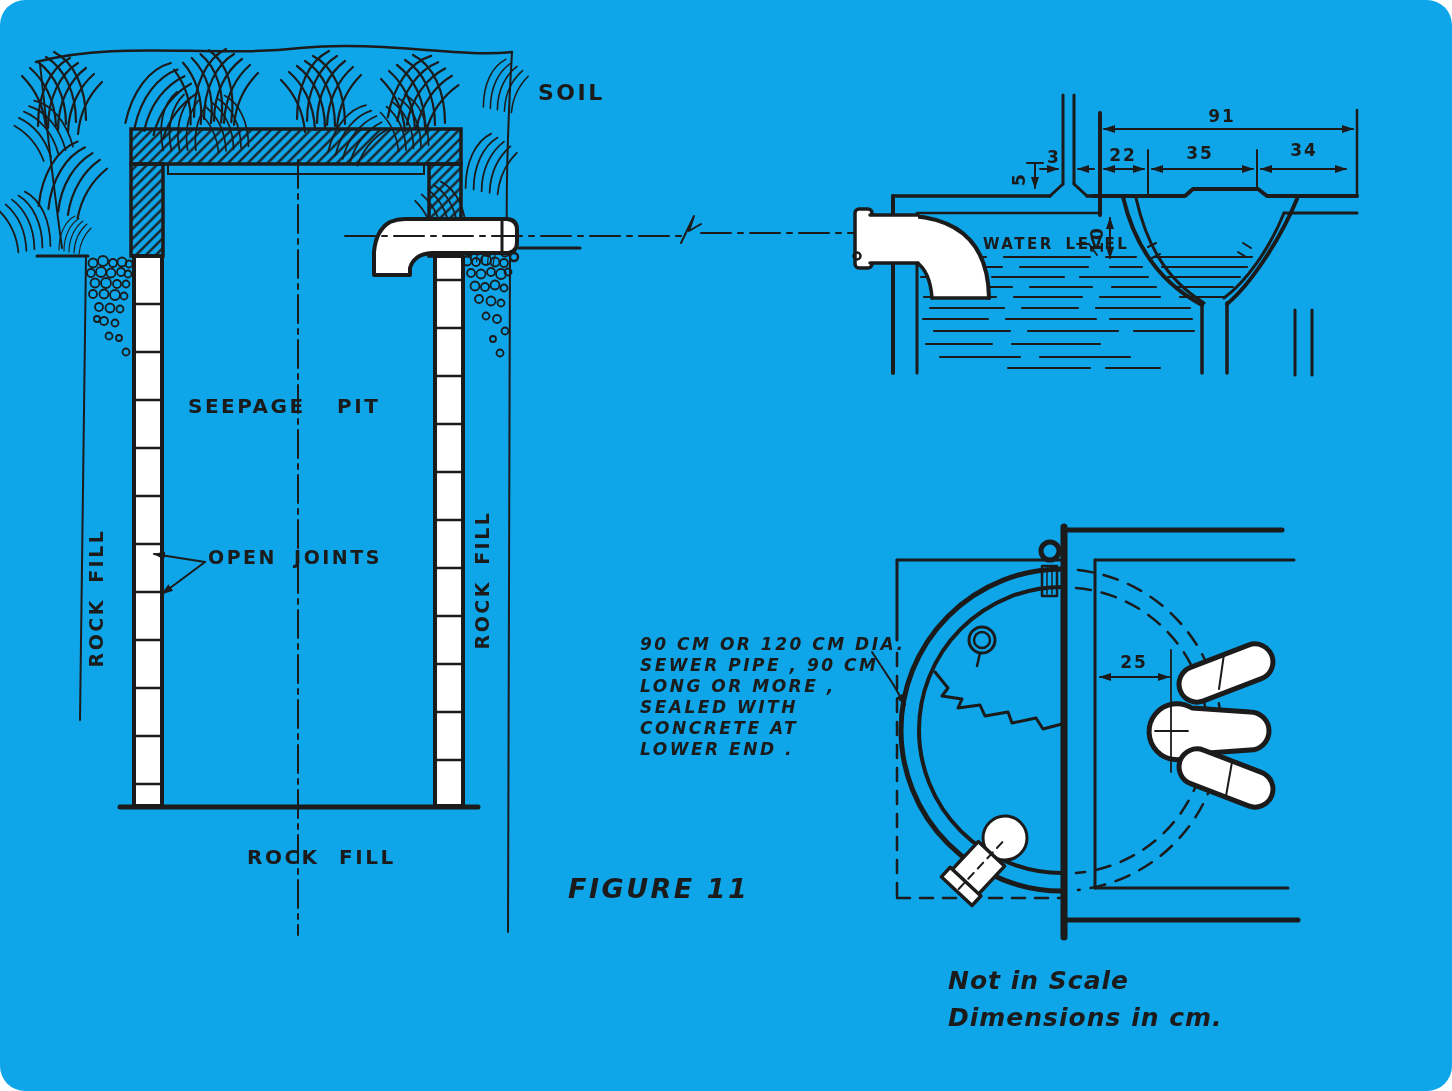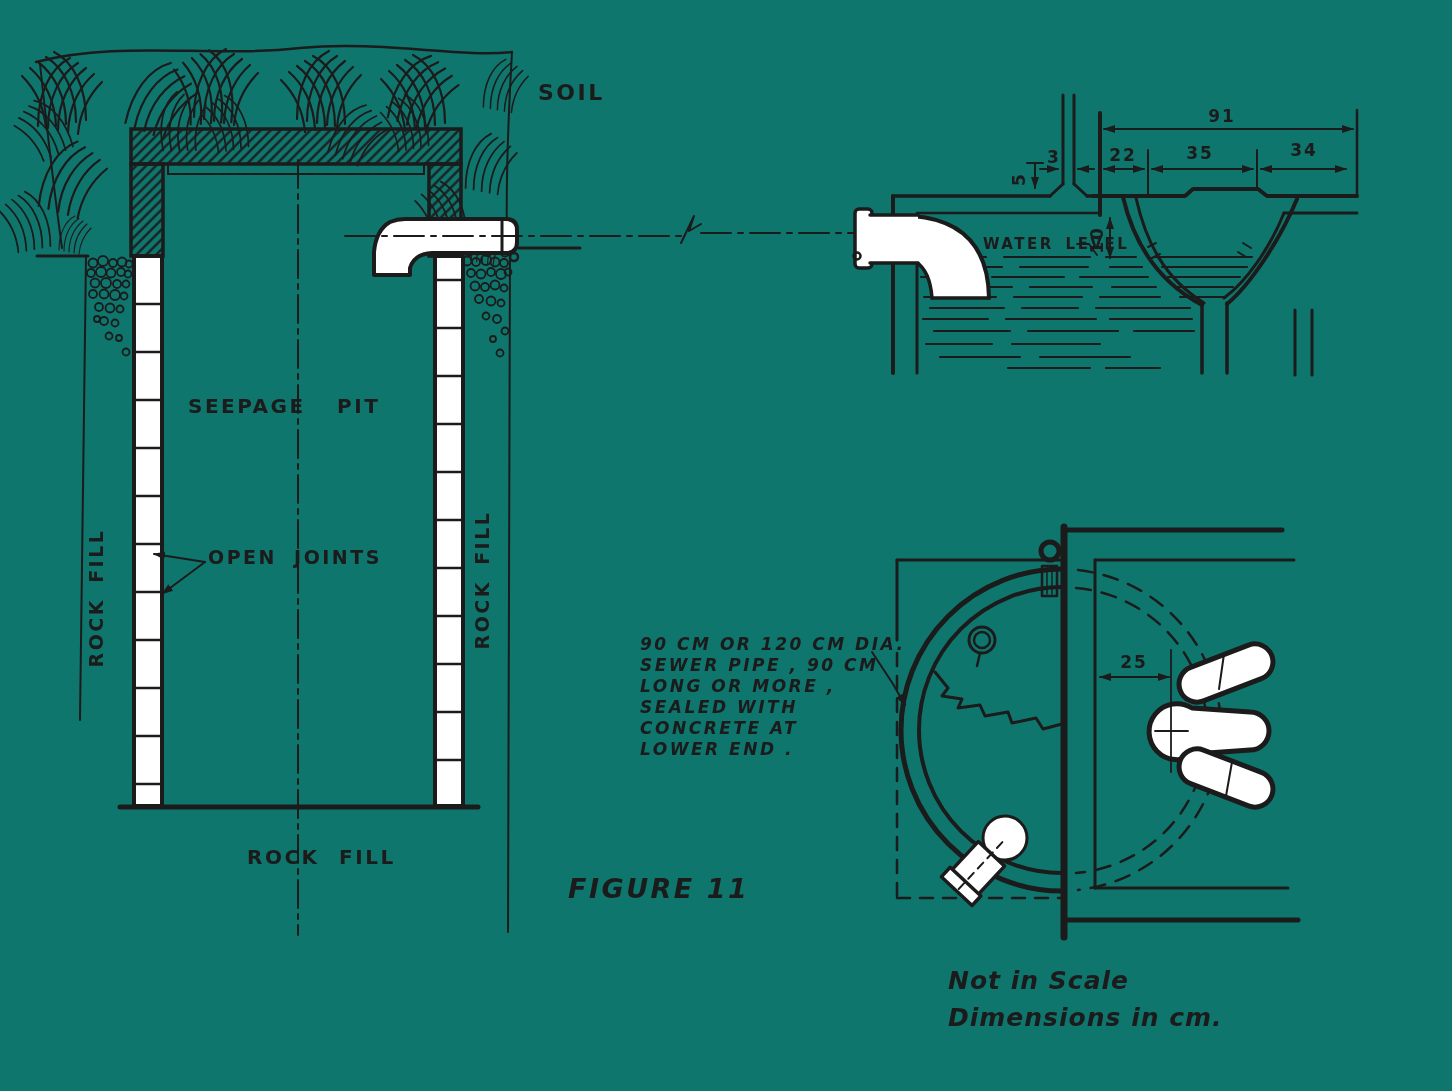--- a/index.html
+++ b/index.html
@@ -1,16 +1,16 @@
 <!DOCTYPE html>
 <html><head>
 <meta charset="utf-8">
 <style>
   html,body{margin:0;padding:0;background:#ffffff;}
-  .page{width:1452px;height:1091px;position:relative;background:#0f766e;overflow:hidden;}
+  .page{width:1452px;height:1091px;position:relative;background:#0ea5e9;overflow:hidden;border-radius:25px;}
   svg{color:#1b1b1b;display:block;}
   .ln{stroke:currentColor;fill:none;stroke-linecap:round;stroke-linejoin:round;}
   .fw{fill:#ffffff;stroke:currentColor;stroke-linejoin:round;}
   .fo{fill:#ffffff;stroke:none;}
   text{fill:currentColor;font-family:"DejaVu Sans",sans-serif;}
   .hand{font-weight:700;letter-spacing:2.5px;}
   .dim{font-weight:700;letter-spacing:2px;font-size:17px;}
   .it{font-style:italic;}
 </style>
 </head>

